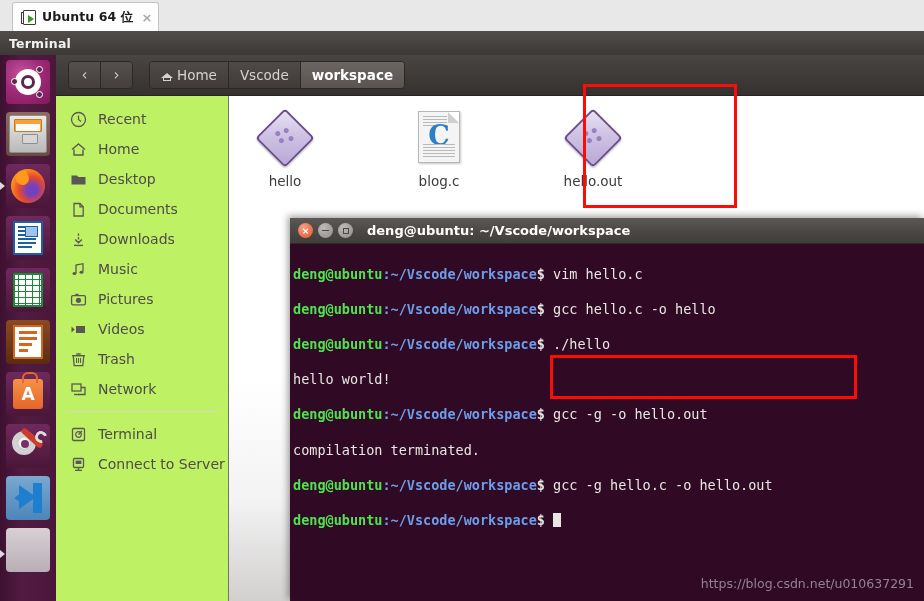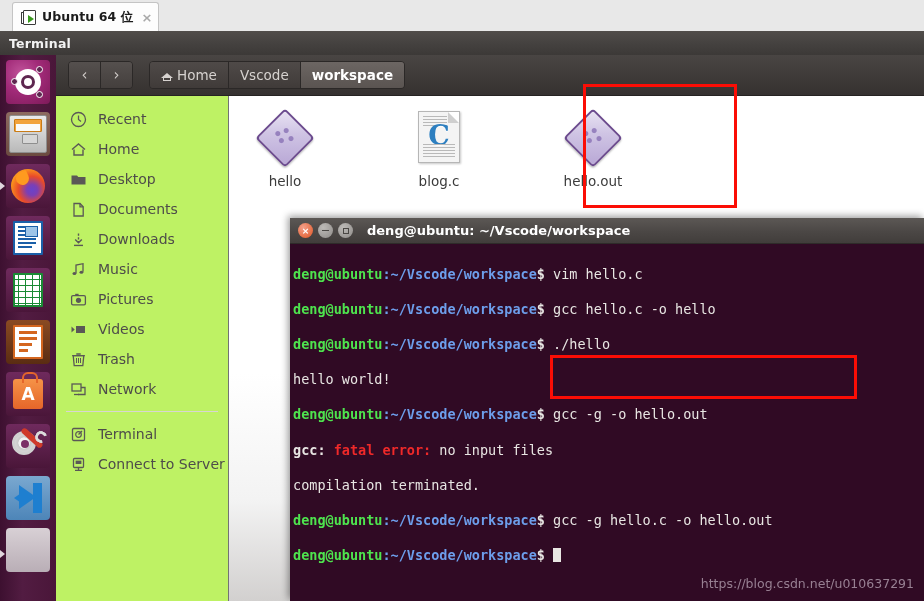--- a/index.html
+++ b/index.html
@@ -518,21 +518,20 @@
       </span>
     <span class="t-text">deng@ubuntu: ~/Vscode/workspace</span>
   </div>
 
   <div id="term-body">
 <div><span class="t-user">deng@ubuntu</span><span class="t-path">:~/Vscode/workspace</span><span class="t-dollar">$ </span><span class="t-cmd">vim hello.c</span></div>
 <div><span class="t-user">deng@ubuntu</span><span class="t-path">:~/Vscode/workspace</span><span class="t-dollar">$ </span><span class="t-cmd">gcc hello.c -o hello</span></div>
 <div><span class="t-user">deng@ubuntu</span><span class="t-path">:~/Vscode/workspace</span><span class="t-dollar">$ </span><span class="t-cmd">./hello</span></div>
 <div><span class="t-out">hello world!</span></div>
 <div><span class="t-user">deng@ubuntu</span><span class="t-path">:~/Vscode/workspace</span><span class="t-dollar">$ </span><span class="t-cmd">gcc -g -o hello.out</span></div>
-<div><span class="t-bold">gcc: </span><span class="t-err">fatal error: </span><span class="t-out">no input files</span></div>
 <div><span class="t-out">compilation terminated.</span></div>
 <div><span class="t-user">deng@ubuntu</span><span class="t-path">:~/Vscode/workspace</span><span class="t-dollar">$ </span><span class="t-cmd">gcc -g hello.c -o hello.out</span></div>
 <div><span class="t-user">deng@ubuntu</span><span class="t-path">:~/Vscode/workspace</span><span class="t-dollar">$ </span><span class="cursor"></span></div>
   </div>
 
   <div id="watermark">https://blog.csdn.net/u010637291</div>
 </div>
 
 <div class="redbox" id="redbox-file"></div>
 <div class="redbox" id="redbox-cmd"></div>

